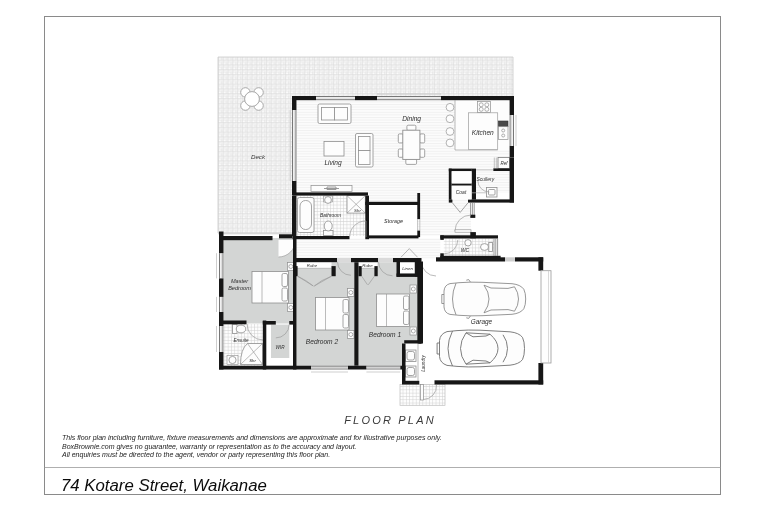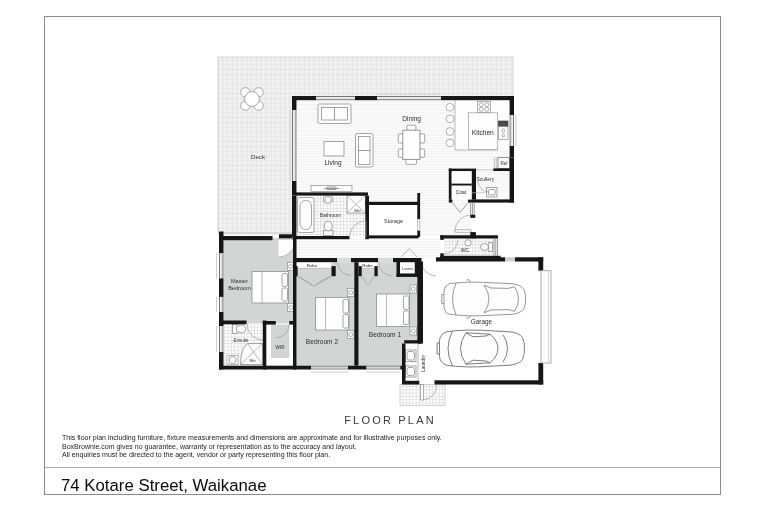--- a/index.html
+++ b/index.html
@@ -1,17 +1,17 @@
 <!DOCTYPE html>
 <html><head>
 <meta charset="utf-8">
 <style>
 html,body{margin:0;padding:0;background:#fff;width:768px;height:512px;overflow:hidden;}
 *{font-family:"Liberation Sans",sans-serif;}
-#page{position:relative;width:768px;height:512px;}
+#page{position:relative;width:768px;height:512px;font-style:italic;}
 svg{position:absolute;top:0;left:0;}
 </style>
 </head>
 <body>
 <div id="page">
 <svg width="768" height="512" viewBox="0 0 768 512">
 <defs>
 <pattern id="deckp" width="4.8" height="4.8" patternUnits="userSpaceOnUse">
  <rect width="4.8" height="4.8" fill="#fbfbfb"></rect>
  <path d="M0,0H4.8M0,2.4H4.8M0,0V4.8M2.4,0V4.8" stroke="#d9d9d9" stroke-width="0.55" fill="none"></path>

